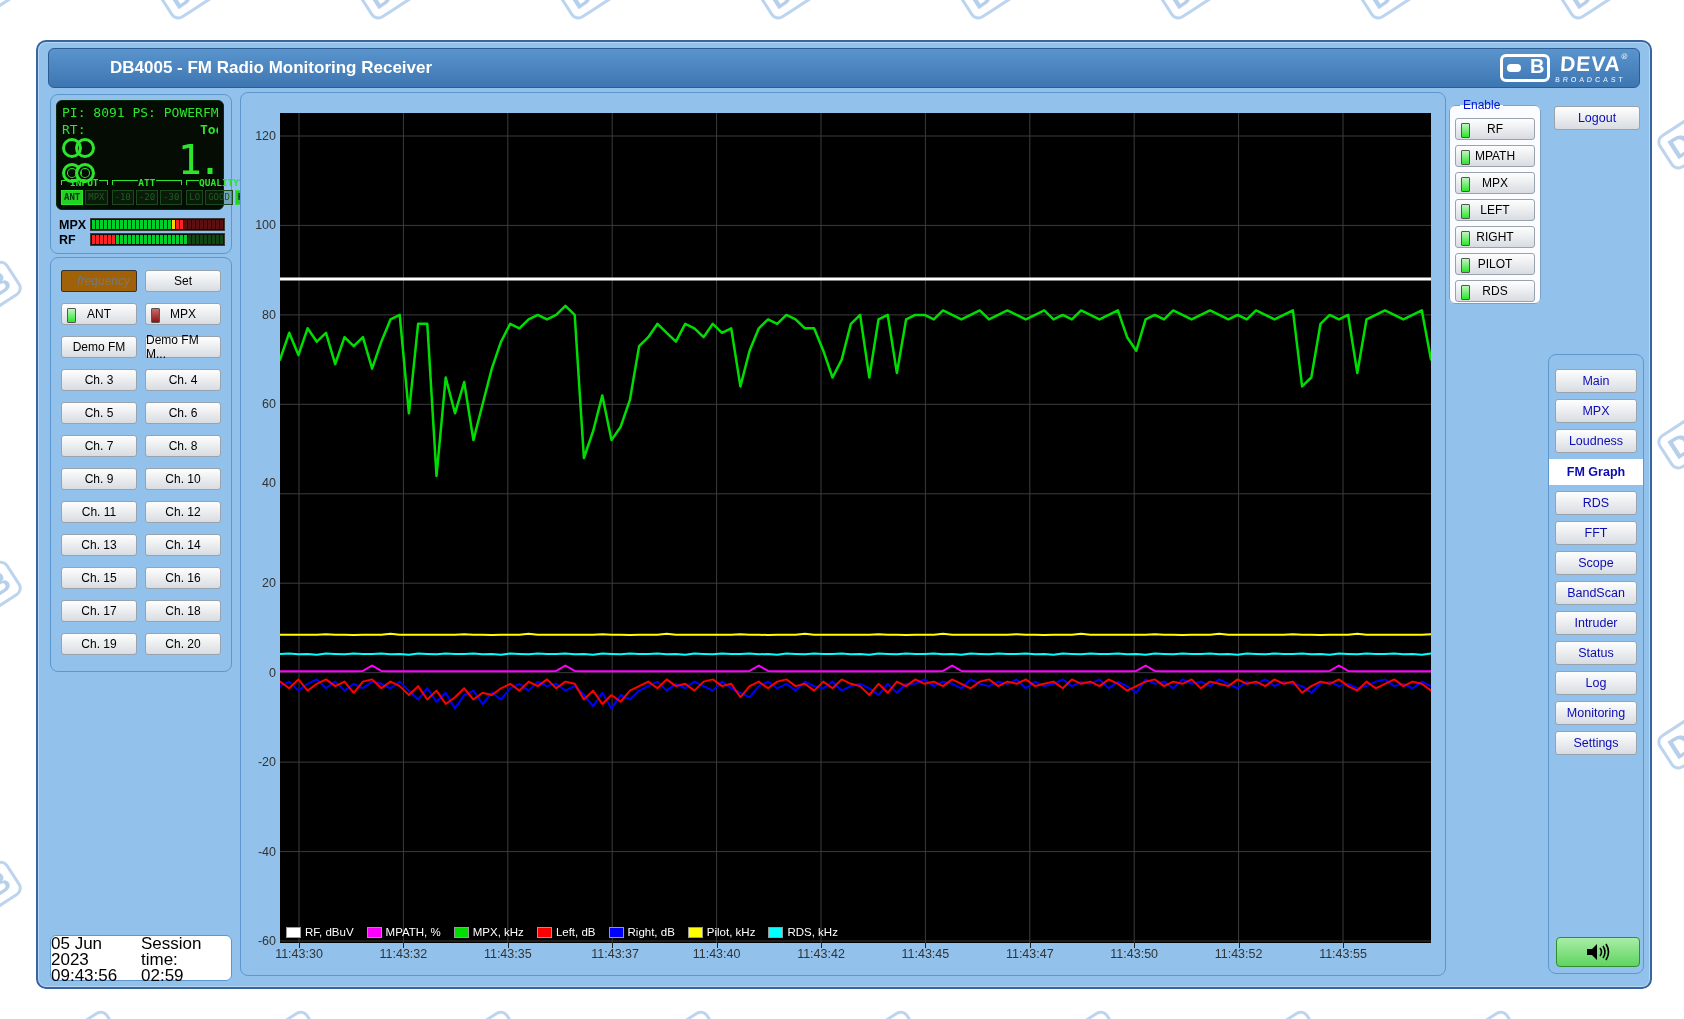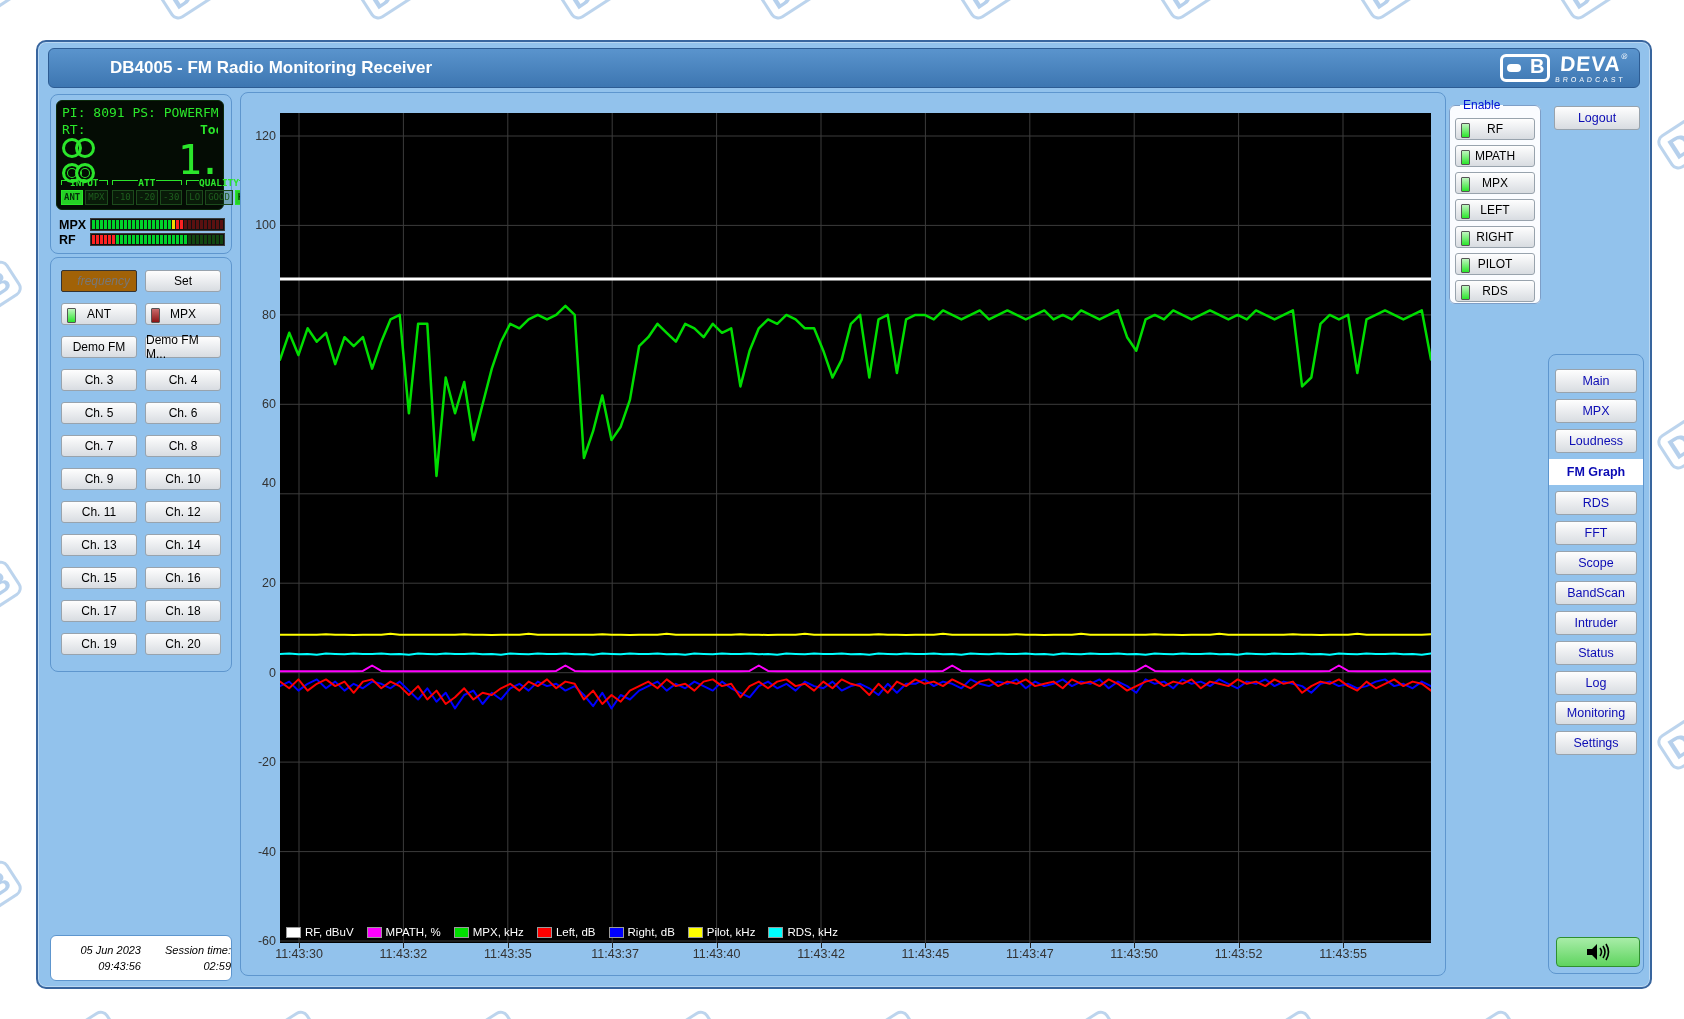--- a/index.html
+++ b/index.html
@@ -59,21 +59,21 @@
   #tuner-grid{display:grid;grid-template-columns:1fr 1fr;column-gap:8px;row-gap:11px;padding:12px 10px;}
   .btn{height:22px;border:1px solid #98a3ad;border-radius:3px;background:linear-gradient(#fefefe,#d8dce1);
        font-size:12px;color:#000;display:flex;align-items:center;justify-content:center;position:relative;
        font-family:"Liberation Sans",sans-serif;cursor:pointer;box-sizing:border-box;}
   .led{position:absolute;left:5px;top:4px;width:7px;height:13px;border:1px solid #555;border-radius:1px;}
   #freq-input{height:22px;border:1px solid #333;border-radius:2px;background:#a16207;box-sizing:border-box;
               font-size:12px;text-align:right;padding:0 6px;width:100%;}
   #freq-input::placeholder{font-style:italic;color:#777;}
   
   #datebox{left:12px;top:893px;width:180px;height:44px;background:#fff;border:1px solid #5e96ce;border-radius:6px;
-           display:grid;grid-template-columns:1fr 1fr;align-items:center;font-size:11px;color:#000;text-align:right;font-style:italic;}
+           display:grid;grid-template-columns:1fr 1fr;align-items:center;font-size:17px;color:#000;text-align:left;}
   .datecell{line-height:16px;}
   
   #chart-panel{left:202px;top:50px;width:1204px;height:882px;}
   #plot{position:absolute;left:39px;top:20px;width:1151px;height:830px;background:#000;}
   .ylab{position:absolute;left:0;width:35px;text-align:right;font-size:12.5px;color:#333;line-height:16px;}
   .xlab{position:absolute;width:64px;text-align:center;font-size:12.5px;color:#333;top:854px;}
   .xtick{position:absolute;top:850px;width:1px;height:5px;background:#222;}
   #legend{position:absolute;left:6px;bottom:1px;display:flex;gap:13px;align-items:center;height:20px;}
   .legend-item{display:flex;align-items:center;gap:4px;}
   .swatch{width:15px;height:11px;border:1px solid #9a9a9a;box-sizing:border-box;}

